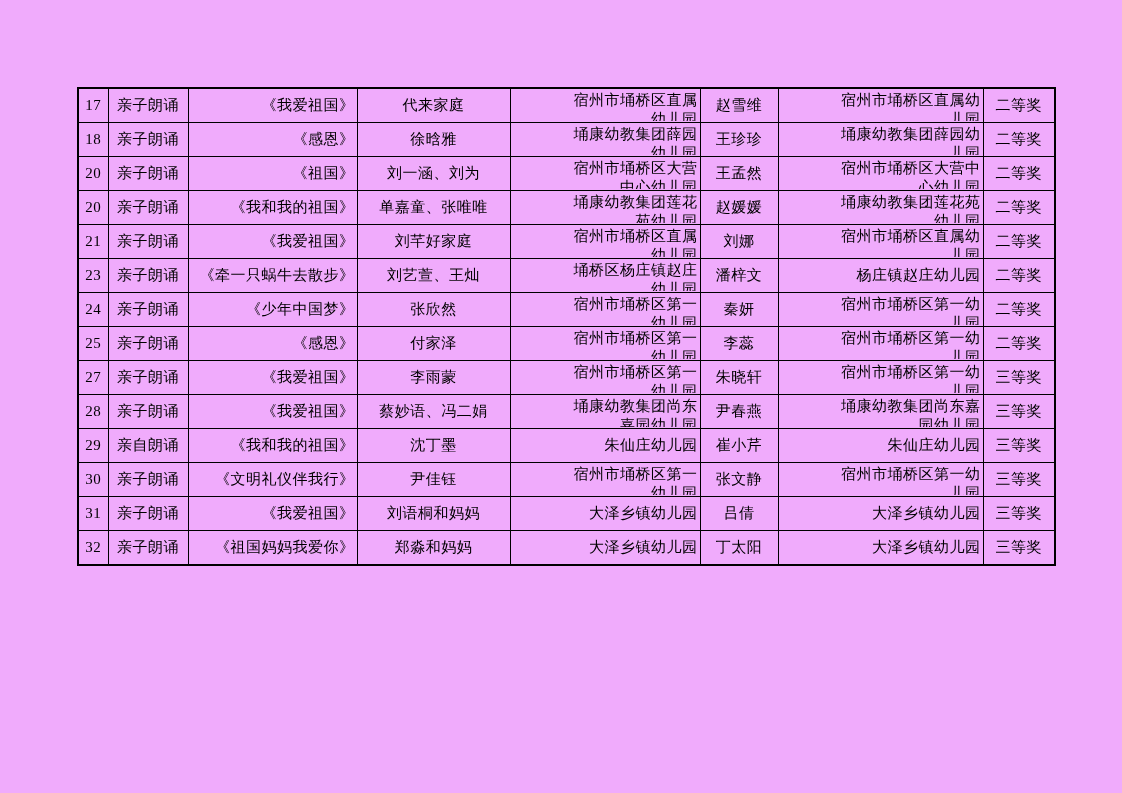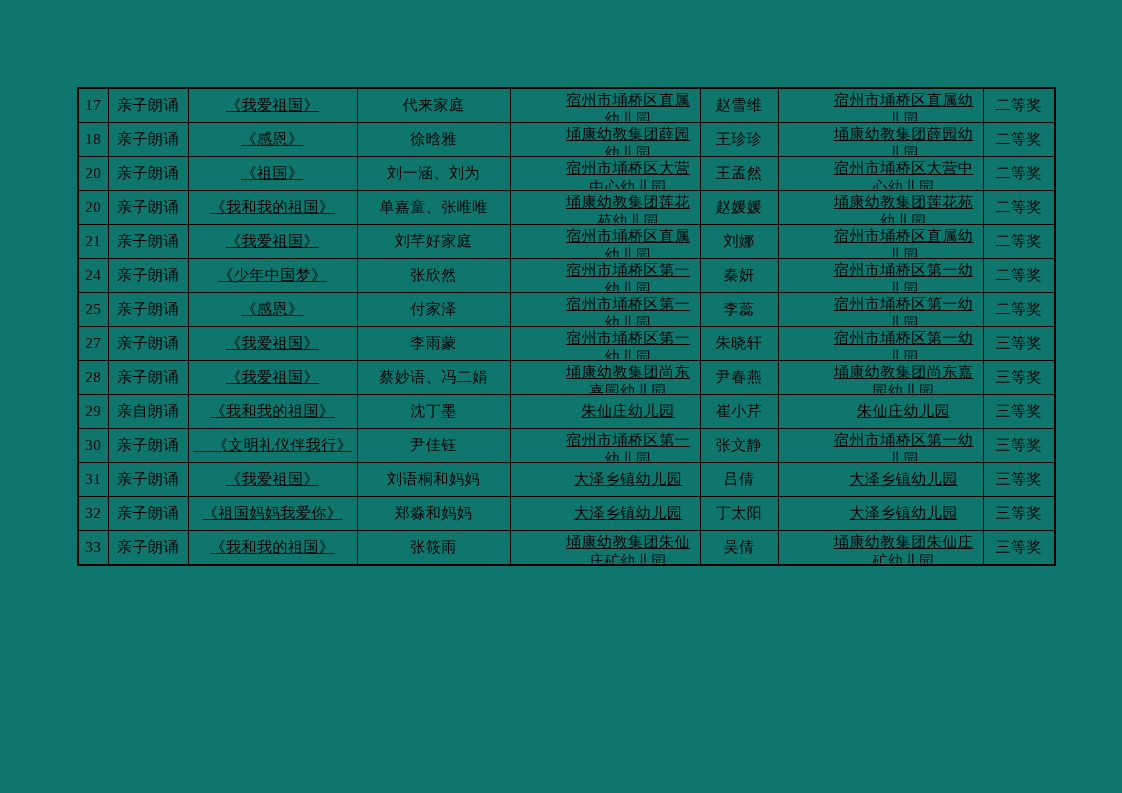--- a/index.html
+++ b/index.html
@@ -9,21 +9,21 @@
   body {
     width: 1122px;
     height: 793px;
     background: #ffffff;
     position: relative;
     font-family: "Liberation Serif", "DejaVu Serif", serif;
   }
   .page {
     position: absolute;
     inset: 0;
-    background: #0f766e;
+    background: #f0abfc;
     overflow: hidden;
   }
   table.award {
     position: absolute;
     left: 77px;
     top: 87px;
     border-collapse: collapse;
     table-layout: fixed;
     border: 2px solid #000000;
   }
@@ -31,21 +31,21 @@
     border: 1px solid #000000;
     height: 33px;
     padding: 0 2px;
     font-size: 15px;
     letter-spacing: 0.5px;
     color: #000000;
     vertical-align: middle;
     overflow: hidden;
   }
   td.c { text-align: center; }
-  td.l { text-align: center; text-decoration: underline; }
+  td.l { text-align: right; }
   td.title-cell { white-space: pre-wrap; }
   .wrapbox {
     line-height: 19px;
     max-height: 30px;
     overflow: hidden;
     padding-left: 46px;
   }
   .w5 { max-width: 192px; }
   .w7 { max-width: 176px; }
 </style>
@@ -129,20 +129,34 @@
           <td class="l">
             <div class="wrapbox w5">宿州市埇桥区直属幼儿园</div>
           </td>
           <td class="c">刘娜</td>
           <td class="l">
             <div class="wrapbox w7">宿州市埇桥区直属幼儿园</div>
           </td>
           <td class="c">二等奖</td>
         </tr>
         <tr>
+          <td class="c">23</td>
+          <td class="c">亲子朗诵</td>
+          <td class="l title-cell">《牵一只蜗牛去散步》</td>
+          <td class="c">刘艺萱、王灿</td>
+          <td class="l">
+            <div class="wrapbox w5">埇桥区杨庄镇赵庄幼儿园</div>
+          </td>
+          <td class="c">潘梓文</td>
+          <td class="l">
+            <div class="wrapbox w7">杨庄镇赵庄幼儿园</div>
+          </td>
+          <td class="c">二等奖</td>
+        </tr>
+        <tr>
           <td class="c">24</td>
           <td class="c">亲子朗诵</td>
           <td class="l title-cell">《少年中国梦》</td>
           <td class="c">张欣然</td>
           <td class="l">
             <div class="wrapbox w5">宿州市埇桥区第一幼儿园</div>
           </td>
           <td class="c">秦妍</td>
           <td class="l">
             <div class="wrapbox w7">宿州市埇桥区第一幼儿园</div>
@@ -237,32 +251,18 @@
           <td class="c">32</td>
           <td class="c">亲子朗诵</td>
           <td class="l title-cell">《祖国妈妈我爱你》</td>
           <td class="c">郑淼和妈妈</td>
           <td class="l">
             <div class="wrapbox w5">大泽乡镇幼儿园</div>
           </td>
           <td class="c">丁太阳</td>
           <td class="l">
             <div class="wrapbox w7">大泽乡镇幼儿园</div>
-          </td>
-          <td class="c">三等奖</td>
-        </tr>
-        <tr>
-          <td class="c">33</td>
-          <td class="c">亲子朗诵</td>
-          <td class="l title-cell">《我和我的祖国》</td>
-          <td class="c">张筱雨</td>
-          <td class="l">
-            <div class="wrapbox w5">埇康幼教集团朱仙庄矿幼儿园</div>
-          </td>
-          <td class="c">吴倩</td>
-          <td class="l">
-            <div class="wrapbox w7">埇康幼教集团朱仙庄矿幼儿园</div>
           </td>
           <td class="c">三等奖</td>
         </tr>
       </tbody>
   </table>
 </div>
 
 </body></html>

